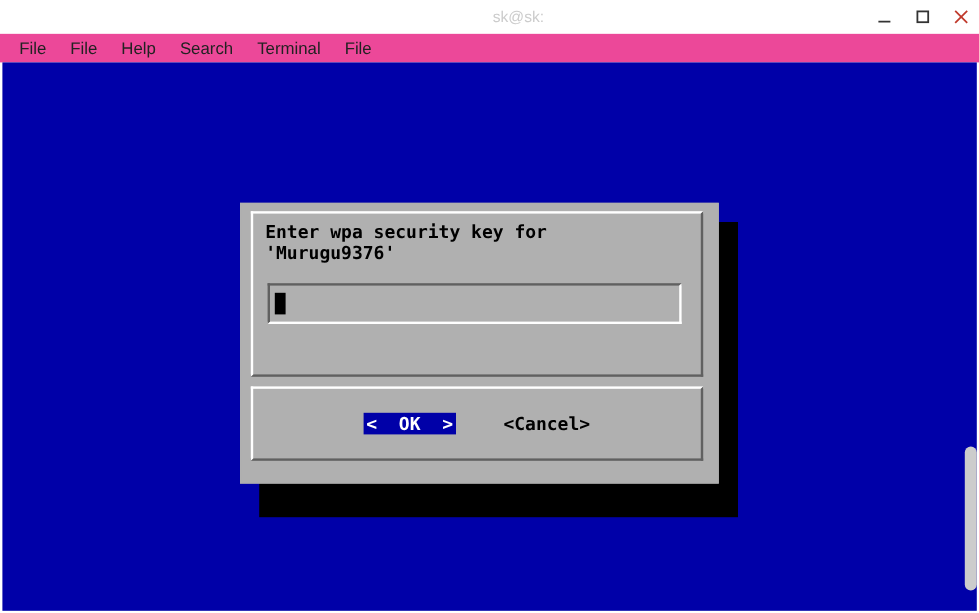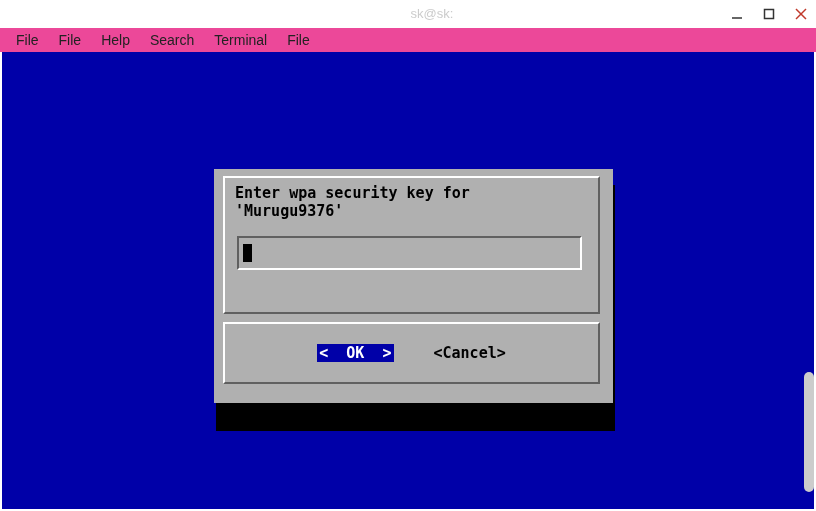--- a/index.html
+++ b/index.html
@@ -83,21 +83,20 @@
       background: #000;
     }
     .dialog {
       position: absolute;
       left: 198px;
       top: 117px;
       width: 399px;
       height: 234px;
       background: #b0b0b0;
       border: 1px solid #b0b0b0;
-      margin-left: 14px;
     }
     .dialog-inner {
       position: absolute;
       left: 8px;
       top: 6px;
       right: 12px;
       height: 138px;
       border-left: 2px solid #fff;
       border-top: 2px solid #fff;
       border-right: 2px solid #606060;

